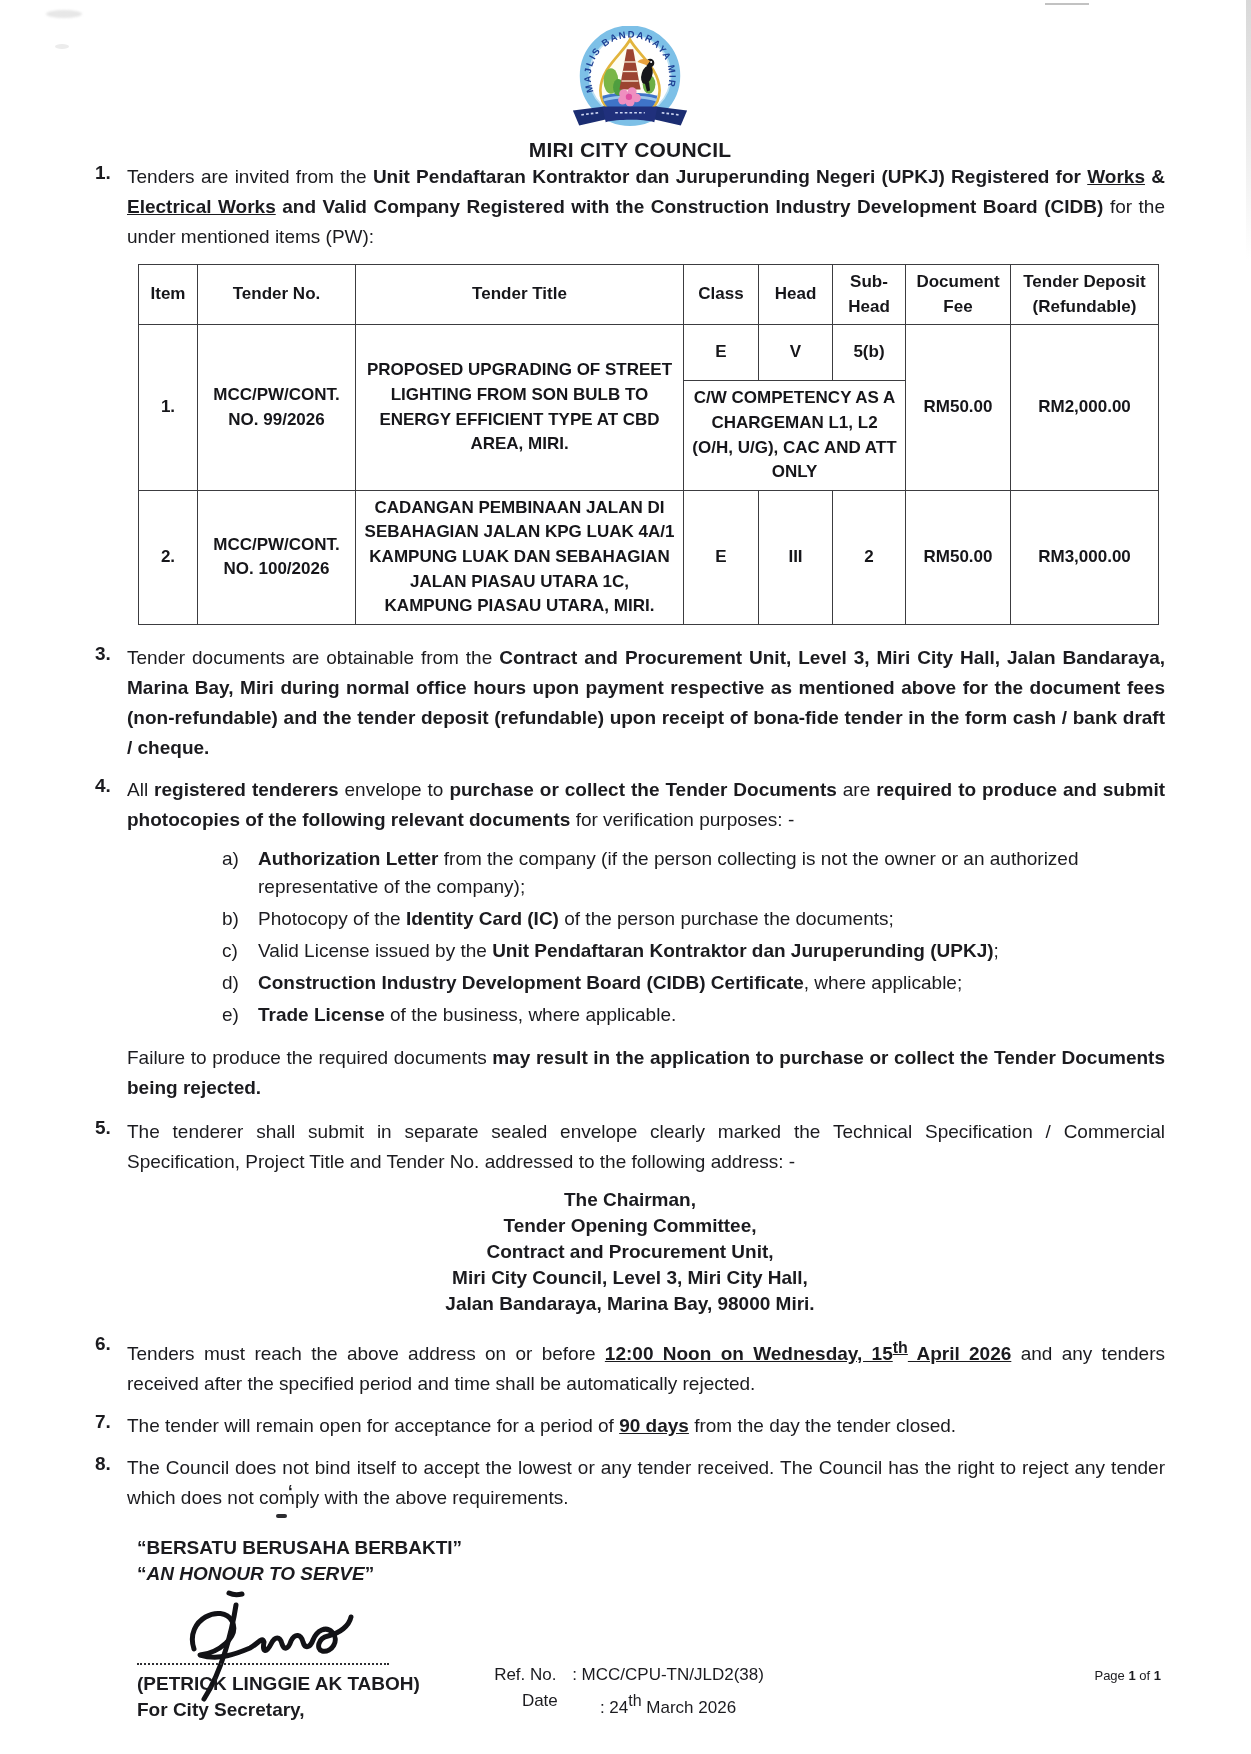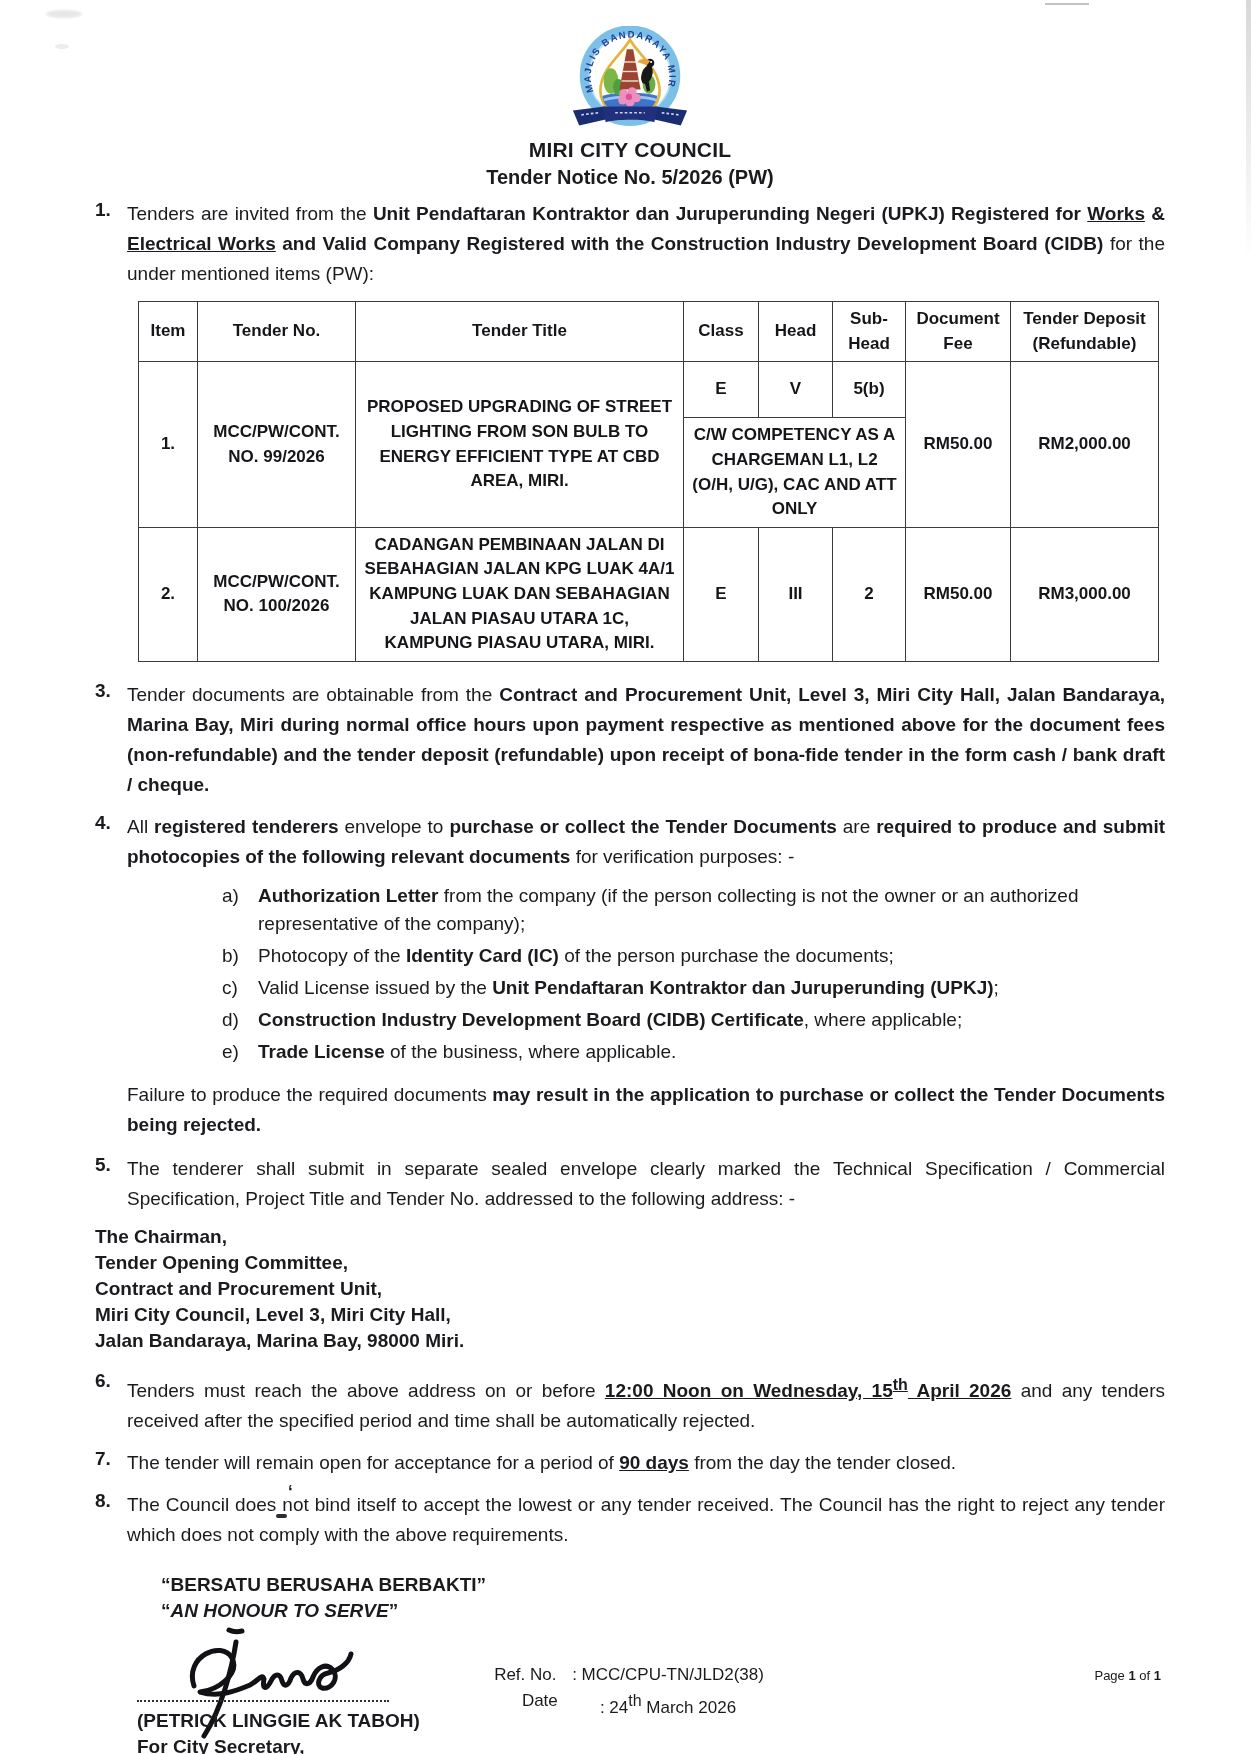--- a/index.html
+++ b/index.html
@@ -39,24 +39,24 @@
 
   
   .doc-list { margin:0 0 14px 127px; }
   .doc-item { display:flex; font-size:19px; line-height:28px; margin-bottom:4px; }
   .doc-item .lbl { width:36px; flex:none; }
   .doc-item .txt { flex:1; }
 
   .note { margin:0 0 14px 127px; font-size:19px; line-height:30px; text-align:justify; margin-right:0; }
 
   
-  .address { font-weight:700; font-size:19px; line-height:26px; margin:4px 0 16px 0; }
-
-  
-  .motto { margin-left:66px; font-size:19px; line-height:26px; font-weight:700; }
+  .address { text-align:center; font-weight:700; font-size:19px; line-height:26px; margin:4px 0 16px 0; }
+
+  
+  .motto { margin-left:42px; font-size:19px; line-height:26px; font-weight:700; }
   .motto .it { font-style:italic; }
 
   
   .sig-block { position:relative; margin-left:42px; height:150px; }
   .sig-svg { position:absolute; left:30px; top:0; }
   .sig-line { position:absolute; left:0; top:76px; width:252px; border-bottom:2.5px dotted #2d2d32; }
   .sig-name { position:absolute; left:0; top:84px; font-weight:700; font-size:19px; line-height:26px; white-space:nowrap; }
 
   
   .footer { position:absolute; left:95px; right:88px; top:1662px; font-size:17px; }
@@ -134,21 +134,20 @@
         <g>
           <polygon points="16,80 46,76 49,88 22,94" fill="#1b2d72"></polygon>
           <polygon points="124,80 94,76 91,88 118,94" fill="#1b2d72"></polygon>
           <path d="M44 76 L 96 76 L 93 91 C 82 88, 58 88, 47 91 Z" fill="#20307c"></path>
           <line x1="24" y1="84" x2="40" y2="82" stroke="#cdd6f2" stroke-width="1.6" stroke-dasharray="2.5 2"></line>
           <line x1="56" y1="82" x2="84" y2="82" stroke="#cdd6f2" stroke-width="1.6" stroke-dasharray="2.5 2"></line>
           <line x1="100" y1="82" x2="116" y2="84" stroke="#cdd6f2" stroke-width="1.6" stroke-dasharray="2.5 2"></line>
         </g>
       </svg>
       <div class="org-name">MIRI CITY COUNCIL</div>
-      <div class="notice-no">Tender Notice No. 5/2026 (PW)</div>
     </div>
 
     <div class="para">
       <div class="num">1.</div>
       <div class="body">
         <span>Tenders are invited from the </span><span class="b">Unit Pendaftaran Kontraktor dan Juruperunding Negeri (UPKJ) Registered for </span><span class="bu">Works</span><span class="b"> &amp; </span><span class="bu">Electrical Works</span><span class="b"> and Valid Company Registered with the Construction Industry Development Board (CIDB)</span><span> for the under mentioned items (PW):</span>
       </div>
     </div>
 
     <table class="tender-table">

